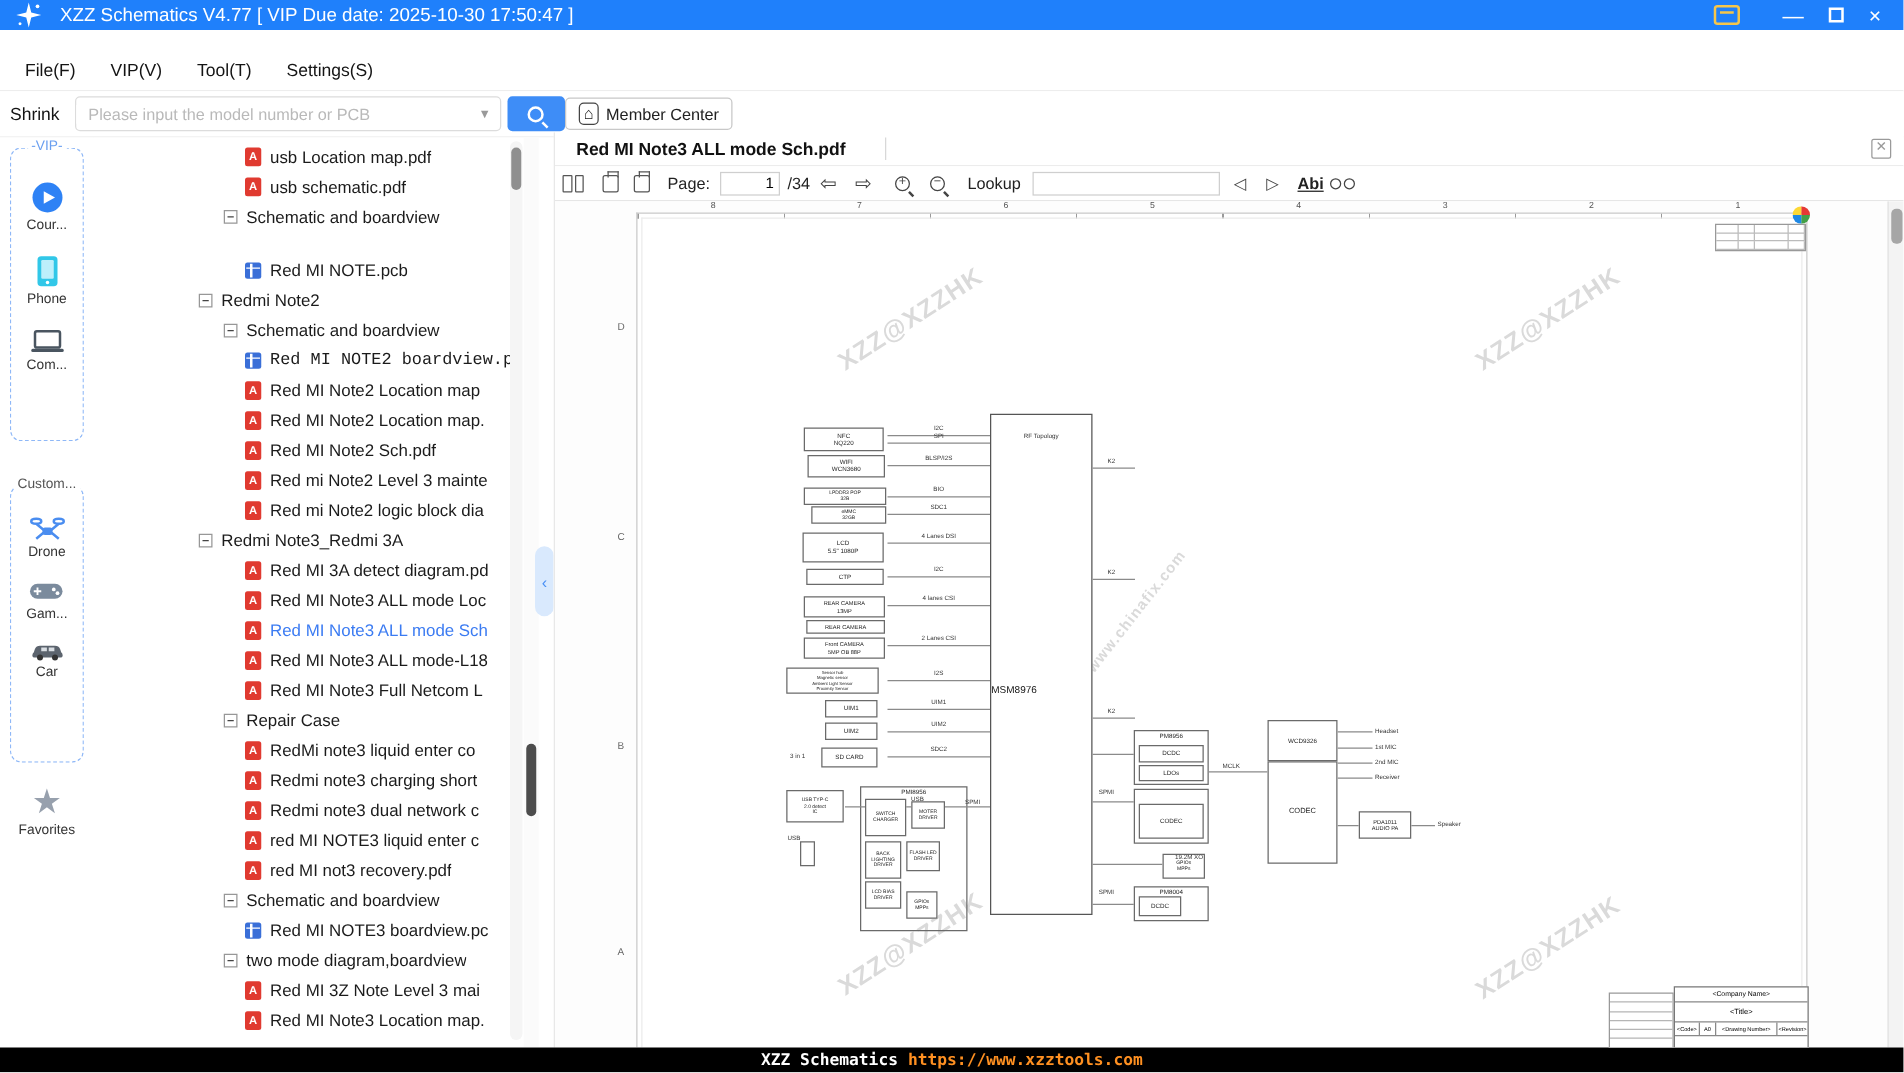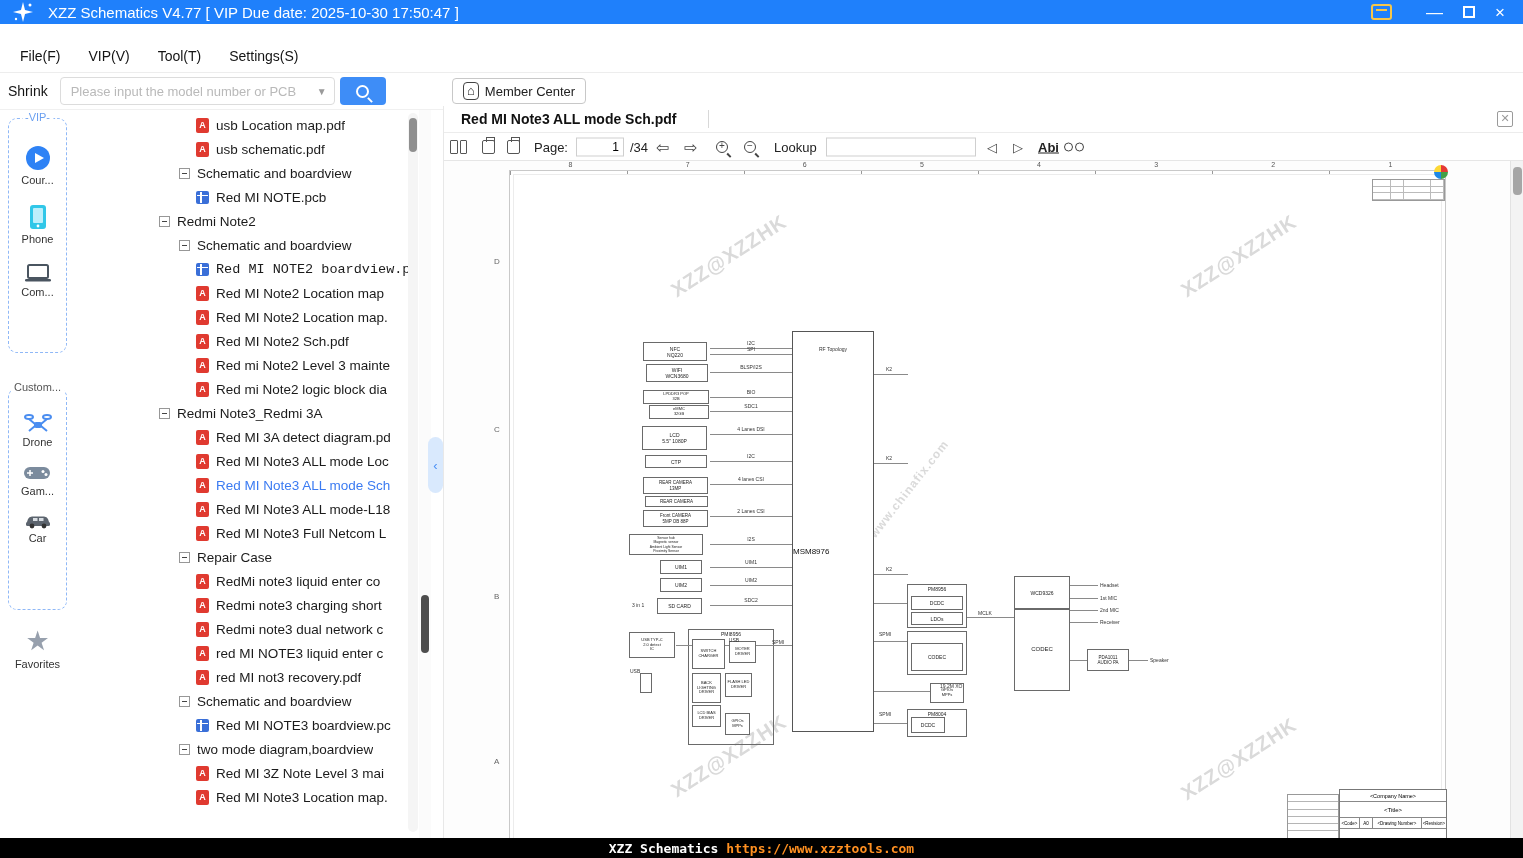--- a/index.html
+++ b/index.html
@@ -16,21 +16,21 @@
 .wbtn{font-size:17px;line-height:1;cursor:default}
 .maxi{width:12px;height:12px;border:2px solid #fff}
 
 
 .menubar{position:absolute;left:0;top:40px;width:100%;height:33px;background:#fff;border-bottom:1px solid #ededed;display:flex;align-items:center;padding-left:6px}
 .menu-item{padding:0 14px;font-size:14px;color:#141414}
 
 
 .toolbar{position:absolute;left:0;top:73px;width:100%;height:37px;background:#fff;display:flex;align-items:center;border-bottom:1px solid #f0f0f0}
 .shrink{margin-left:8px;font-size:14px;color:#141414}
-.searchwrap{margin-left:12px;width:275px;height:28px;border:1px solid #dcdcdc;border-radius:4px;display:flex;align-items:center;position:relative;background:#fff}
+.searchwrap{margin-left:12px;width:341px;height:28px;border:1px solid #dcdcdc;border-radius:4px;display:flex;align-items:center;position:relative;background:#fff}
 .searchwrap input{border:0;outline:0;flex:1;font-size:13px;padding:0 22px 0 10px;color:#333;font-family:"Liberation Sans",sans-serif}
 .searchwrap input::placeholder{color:#b9b9b9}
 .chev{position:absolute;right:7px;color:#9a9a9a;font-size:10px}
 .searchbtn{margin-left:5px;width:46px;height:28px;background:#3e8df7;border-radius:4px;display:flex;align-items:center;justify-content:center}
 .magg{width:13px;height:13px;border:2px solid #fff;border-radius:50%;position:relative}
 .magg::after{content:"";position:absolute;width:2px;height:6px;background:#fff;transform:rotate(-45deg);left:11px;top:10px}
 .member{position:absolute;left:452px;top:5px;height:26px;border:1px solid #c8c8c8;border-radius:4px;display:flex;align-items:center;gap:6px;padding:0 10px;font-size:13px;background:#fff;color:#222}
 .house{font-size:13px;border:1.5px solid #444;border-radius:4px;line-height:1.1;padding:1px 3px;color:#222}
 
 
@@ -255,21 +255,21 @@
           <span class="tlabel">usb Location map.pdf</span>
         </div>
         <div class="tree-row" style="padding-left: 121px;">
           <span class="ficon pdf">A</span>
           <span class="tlabel">usb schematic.pdf</span>
         </div>
         <div class="tree-row" style="padding-left: 104px;">
           <span class="expander"></span>
           <span class="tlabel">Schematic and boardview</span>
         </div>
-        <div class="tree-row" style="padding-left: 121px;">
+        <div class="tree-row" style="padding-left: 121px; margin-top: 19px;">
           <span class="ficon pcb"></span>
           <span class="tlabel">Red MI NOTE.pcb</span>
         </div>
         <div class="tree-row" style="padding-left: 84px;">
           <span class="expander"></span>
           <span class="tlabel">Redmi Note2</span>
         </div>
         <div class="tree-row" style="padding-left: 104px;">
           <span class="expander"></span>
           <span class="tlabel">Schematic and boardview</span>

